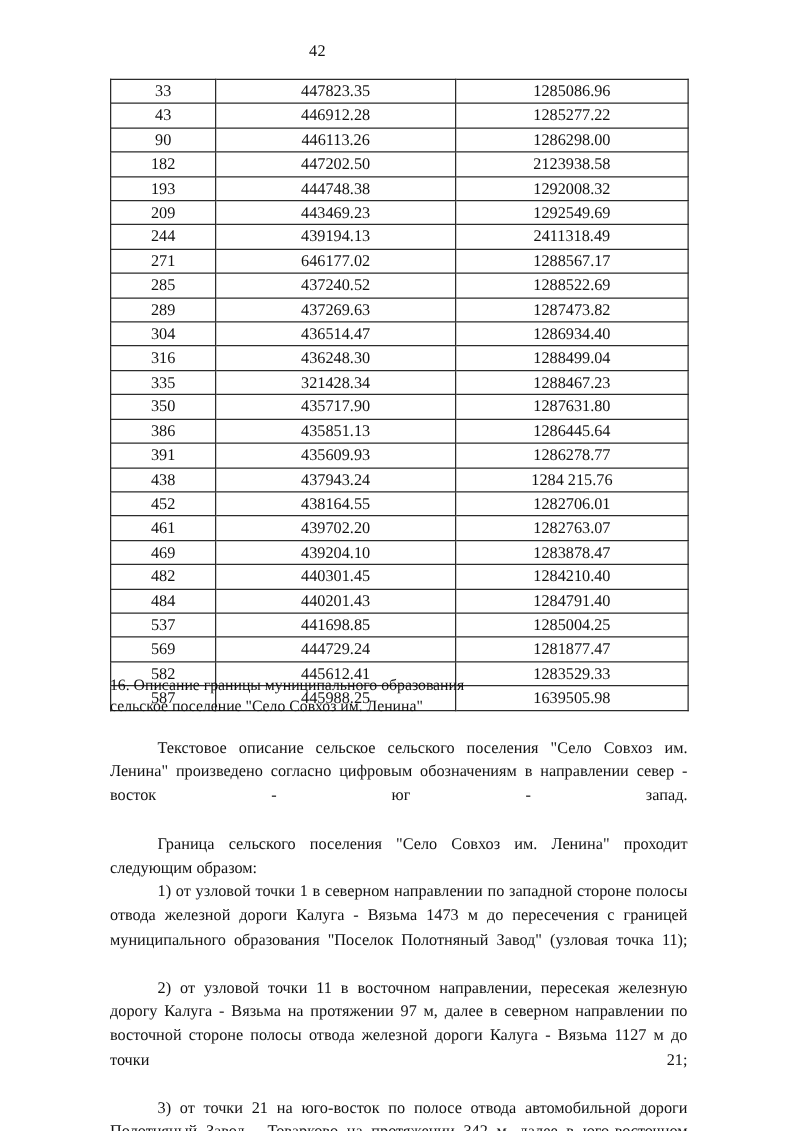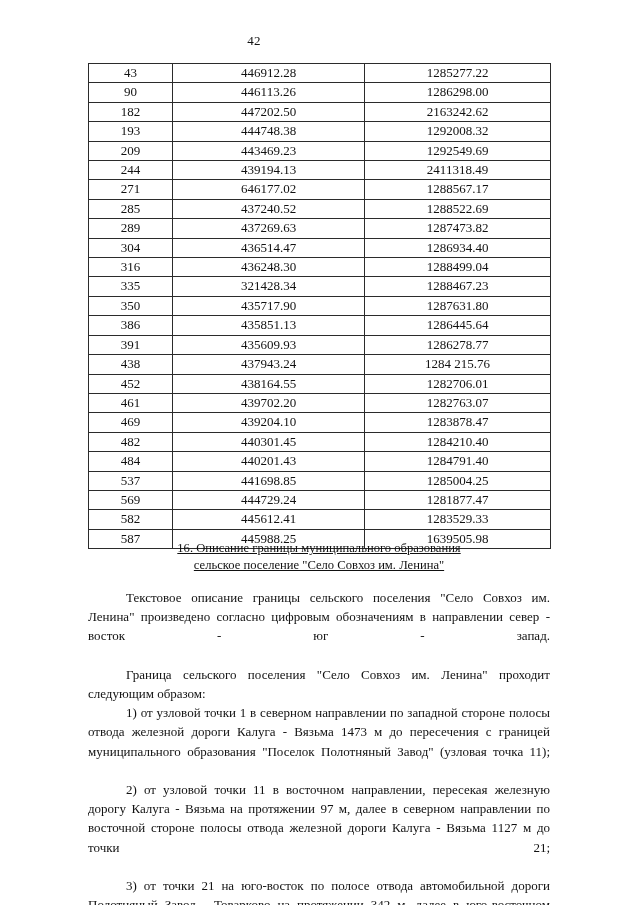--- a/index.html
+++ b/index.html
@@ -58,24 +58,23 @@
   .col-pt    { width: 84px; }
   .col-x     { width: 192px; }
   .col-y     { width: 186px; }
 
   
   .section-heading {
     position: absolute;
     left: 88px;
     top: 540px;
     width: 462px;
-    text-align: center;
+    text-align: left;
     font-size: 12.6px;
     line-height: 16.5px;
-    text-decoration: underline;
   }
   .section-heading .line2 { display: block; }
 
   
   .body-text {
     position: absolute;
     left: 88px;
     top: 588px;
     width: 462px;
     font-size: 13px;
@@ -104,33 +103,38 @@
   <div class="page-number">42</div>
 
   <table class="coord-table">
     <colgroup>
       <col class="col-pt">
       <col class="col-x">
       <col class="col-y">
     </colgroup>
     <tbody>
         <tr>
+          <td>33</td>
+          <td>447823.35</td>
+          <td>1285086.96</td>
+        </tr>
+        <tr>
           <td>43</td>
           <td>446912.28</td>
           <td>1285277.22</td>
         </tr>
         <tr>
           <td>90</td>
           <td>446113.26</td>
           <td>1286298.00</td>
         </tr>
         <tr>
           <td>182</td>
           <td>447202.50</td>
-          <td>2163242.62</td>
+          <td>2123938.58</td>
         </tr>
         <tr>
           <td>193</td>
           <td>444748.38</td>
           <td>1292008.32</td>
         </tr>
         <tr>
           <td>209</td>
           <td>443469.23</td>
           <td>1292549.69</td>
@@ -237,20 +241,20 @@
         </tr>
       </tbody>
   </table>
 
   <div class="section-heading">
     <span>16. Описание границы муниципального образования</span>
     <span class="line2">сельское поселение "Село Совхоз им. Ленина"</span>
   </div>
 
   <div class="body-text">
-    <p>Текстовое описание границы сельского поселения "Село Совхоз им. Ленина" произведено согласно цифровым обозначениям в направлении север - восток - юг - запад.</p>
+    <p>Текстовое описание сельское сельского поселения "Село Совхоз им. Ленина" произведено согласно цифровым обозначениям в направлении север - восток - юг - запад.</p>
     <p class="nojust">Граница сельского поселения "Село Совхоз им. Ленина" проходит следующим образом:</p>
     <p>1) от узловой точки 1 в северном направлении по западной стороне полосы отвода железной дороги Калуга - Вязьма 1473 м до пересечения с границей муниципального образования "Поселок Полотняный Завод" (узловая точка 11);</p>
     <p>2) от узловой точки 11 в восточном направлении, пересекая железную дорогу Калуга - Вязьма на протяжении 97 м, далее в северном направлении по восточной стороне полосы отвода железной дороги Калуга - Вязьма 1127 м до точки 21;</p>
     <p class="nojust">3) от точки 21 на юго-восток по полосе отвода автомобильной дороги Полотняный Завод - Товарково на протяжении 342 м, далее в юго-восточном направлении по лесным насаждениям, вдоль границы карьера, пересекая автомобильную дорогу Р 93 Калуга - Медынь на протяжении 1138 м до точки 64;</p>
   </div>
 
 </div>
 
 </body></html>

